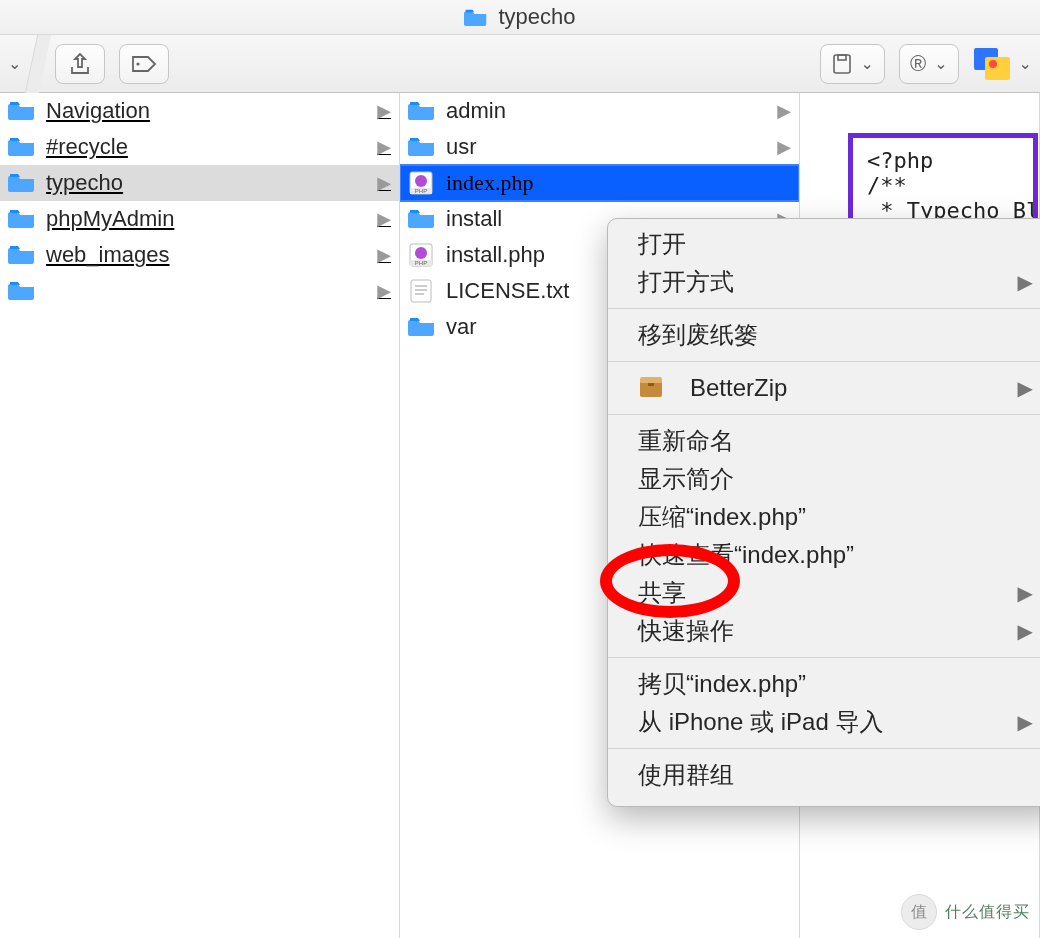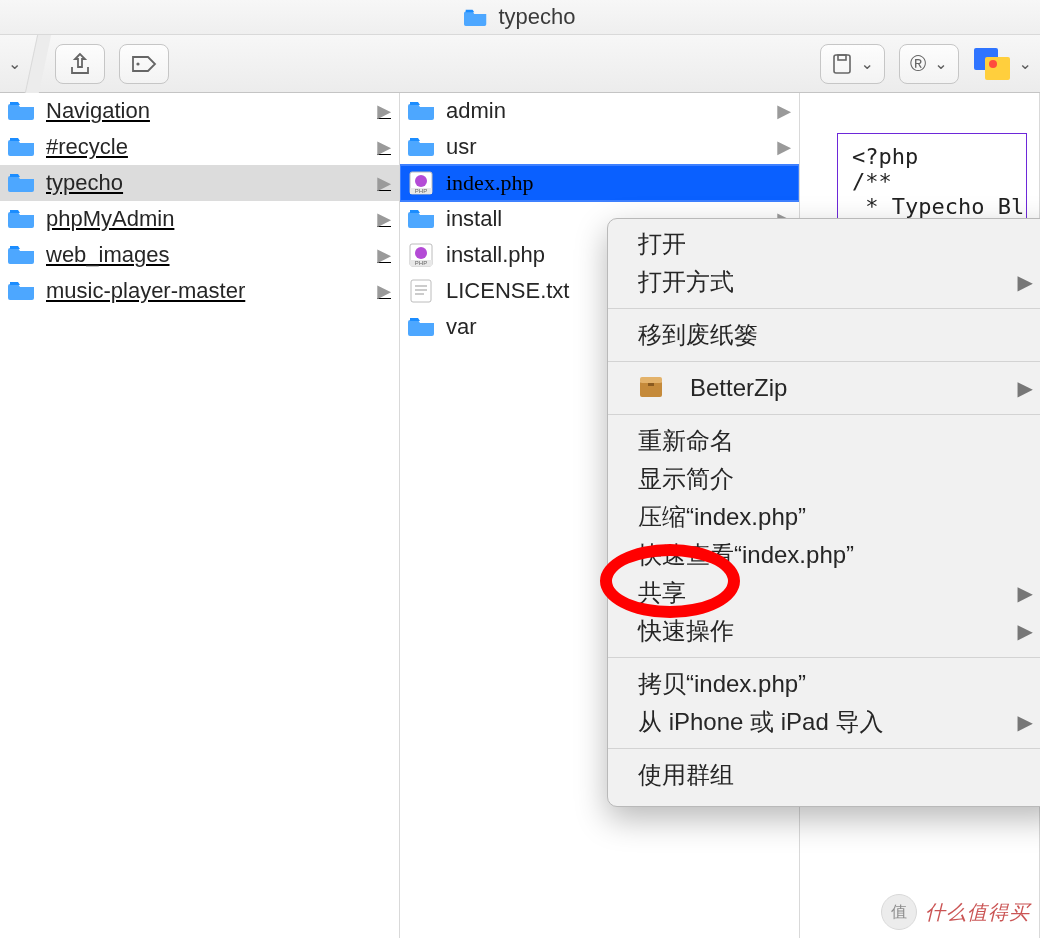--- a/index.html
+++ b/index.html
@@ -98,28 +98,28 @@
     font-family:Liberation Serif, serif;
   }
   .rowitem.selected-blue .label {
     background:#0a60ff;
   }
   .icon { width:28px; height:24px; display:inline-flex; align-items:center; justify-content:center; }
   .icon svg { width:100%; height:100%; }
 
   
   .preview-box {
-    border:1px solid #6d28d9;
+    border:5px solid #6d28d9;
     background:#fff;
     padding:10px 14px;
     font-family: Menlo, monospace;
     font-size:22px;
     color:#222;
     white-space: pre;
-    margin-left:7px;
+    margin-left:18px;
     margin-top:10px;
     width: 190px;
     overflow:hidden;
   }
 
   
   .ctxmenu {
     position:absolute;
     left:607px;
     top:218px;
@@ -164,21 +164,21 @@
     display:flex; align-items:center; gap:8px;
     opacity:0.75;
     z-index:70;
   }
   .watermark .badge {
     width:36px; height:36px; border-radius:50%;
     background:#e6e6e6; border:1px solid #ccc;
     display:flex;align-items:center;justify-content:center;
     font-size:16px;color:#666;
   }
-  .watermark .wm-text { font-size:20px; color:#b91c1c; letter-spacing:1px;font-style:italic; }
+  .watermark .wm-text { font-size:16px; color:#14532d; letter-spacing:1px; }
 
   
   .fld-blue { fill:#4da7ff; }
   .fld-blue-dk { fill:#1c8dff; }
 </style>
 </head>
 <body>
 
 <div class="titlebar">
   <span class="folder-icon">
@@ -308,21 +308,20 @@
         </span>
         <span class="label">web_images</span>
         <span class="arrow">▶</span>
       </div>
       <div class="rowitem">
         <span class="icon">
           <svg viewBox="0 0 28 24">
             <use href="#ico-folder"></use>
           </svg>
         </span>
-        <span class="label">music-player-master</span>
         <span class="arrow">▶</span>
       </div>
     </div>
   <div class="col col2" id="col2">
       <div class="rowitem">
         <span class="icon">
           <svg viewBox="0 0 28 24">
             <use href="#ico-folder"></use>
           </svg>
         </span>

